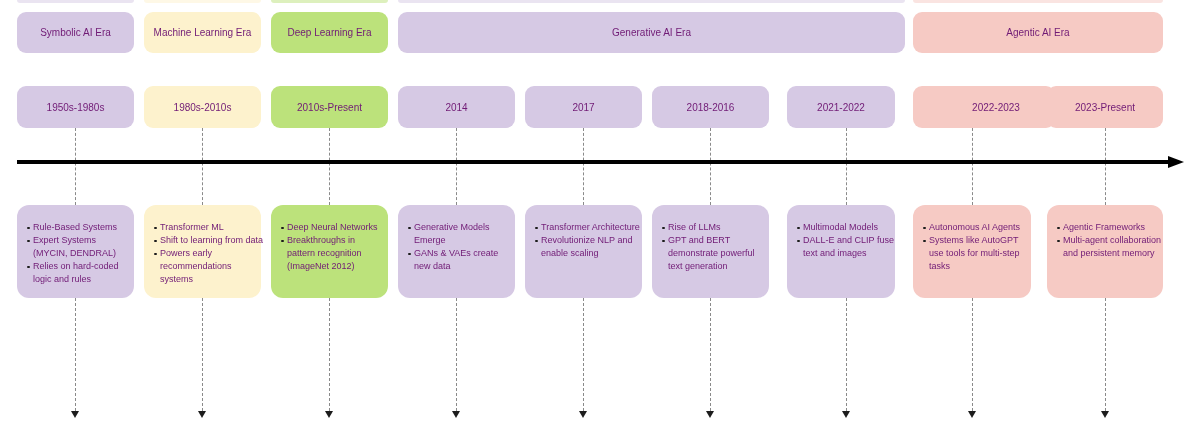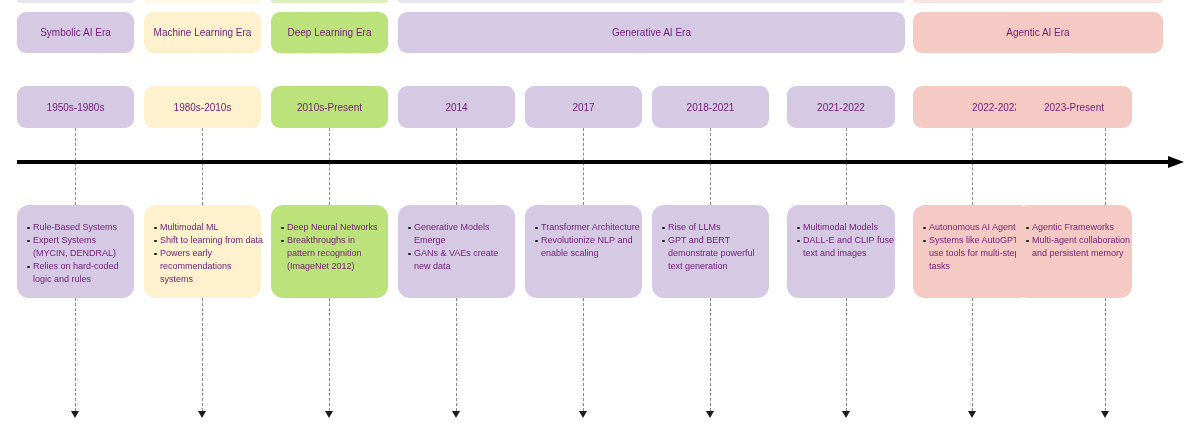--- a/index.html
+++ b/index.html
@@ -42,21 +42,21 @@
     content:'';
     position:absolute;left:2px;top:5.5px;
     width:2.5px;height:2.5px;border-radius:50%;
     background:#1c1c1c;
   }
   
   .c1{left:17px;width:117px;}   .c2{left:144px;width:117px;}
   .c3{left:271px;width:117px;}  .c4{left:398px;width:117px;}
   .c5{left:525px;width:117px;}  .c6{left:652px;width:117px;}
   .c7{left:787px;width:108px;}  .c8{left:913px;width:118px;}
-  .c9{left:1016px;width:116px;}
+  .c9{left:1047px;width:116px;}
   .e1{left:17px;width:117px;}   .e2{left:144px;width:117px;}
   .e3{left:271px;width:117px;}  .e4{left:398px;width:507px;}
   .e5{left:913px;width:250px;}
   
   .axis-line{position:absolute;left:17px;top:160px;width:1152px;height:4px;}
   .axis-head{
     position:absolute;left:1168px;top:156px;
     width:0;height:0;
     border-top:6px solid transparent;
     border-bottom:6px solid transparent;
@@ -116,21 +116,21 @@
   <div class="box date c3" style="background-color: rgb(188, 226, 123);">
     <span>2010s-Present</span>
   </div>
   <div class="box date c4" style="background-color: rgb(214, 201, 228);">
     <span>2014</span>
   </div>
   <div class="box date c5" style="background-color: rgb(214, 201, 228);">
     <span>2017</span>
   </div>
   <div class="box date c6" style="background-color: rgb(214, 201, 228);">
-    <span>2018-2021</span>
+    <span>2018-2016</span>
   </div>
   <div class="box date c7" style="background-color: rgb(214, 201, 228);">
     <span>2021-2022</span>
   </div>
   <div class="box date c8" style="background-color: rgb(246, 202, 196); padding-left: 24px;">
     <span>2022-2023</span>
   </div>
   <div class="box date c9" style="background-color: rgb(246, 202, 196);">
     <span>2023-Present</span>
   </div>
@@ -152,21 +152,21 @@
     <ul>
       <li>Rule-Based Systems</li>
       <li>Expert Systems
 (MYCIN, DENDRAL)</li>
       <li>Relies on hard-coded
 logic and rules</li>
     </ul>
   </div>
   <div class="content c2" style="background-color: rgb(253, 242, 205);">
     <ul>
-      <li>Multimodal ML</li>
+      <li>Transformer ML</li>
       <li>Shift to learning from data</li>
       <li>Powers early
 recommendations
 systems</li>
     </ul>
   </div>
   <div class="content c3" style="background-color: rgb(188, 226, 123);">
     <ul>
       <li>Deep Neural Networks</li>
       <li>Breakthroughs in

